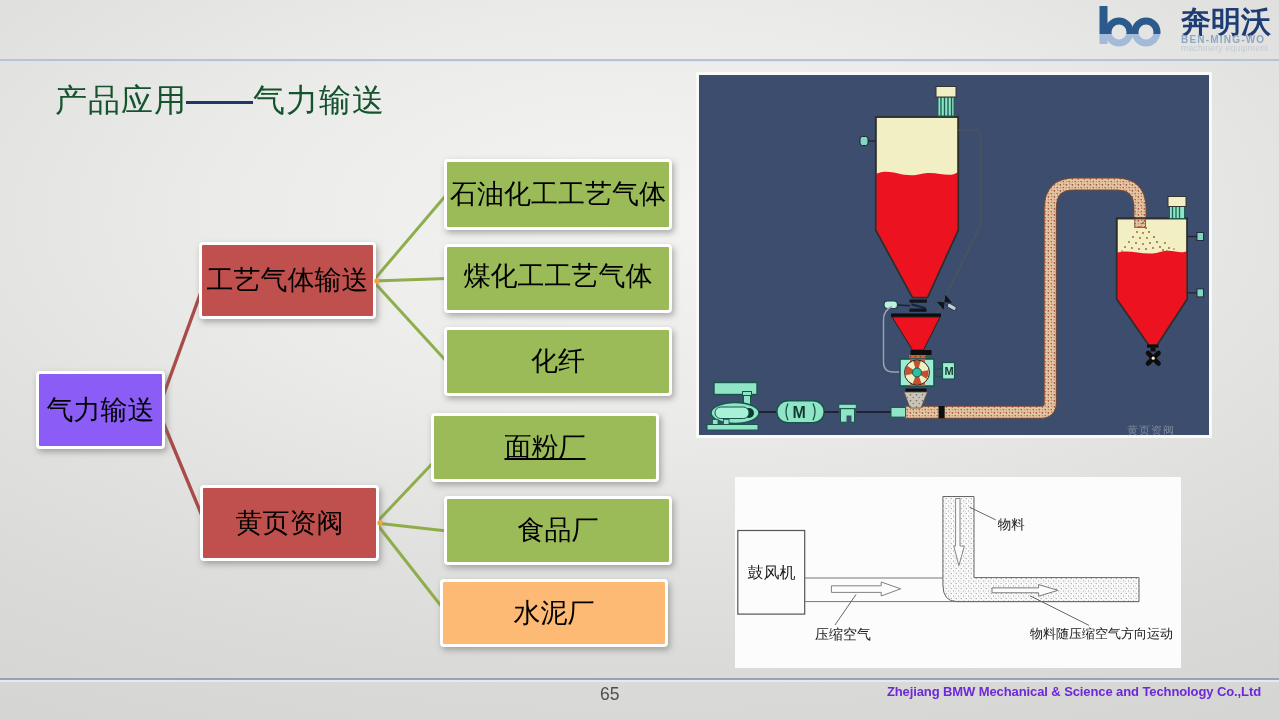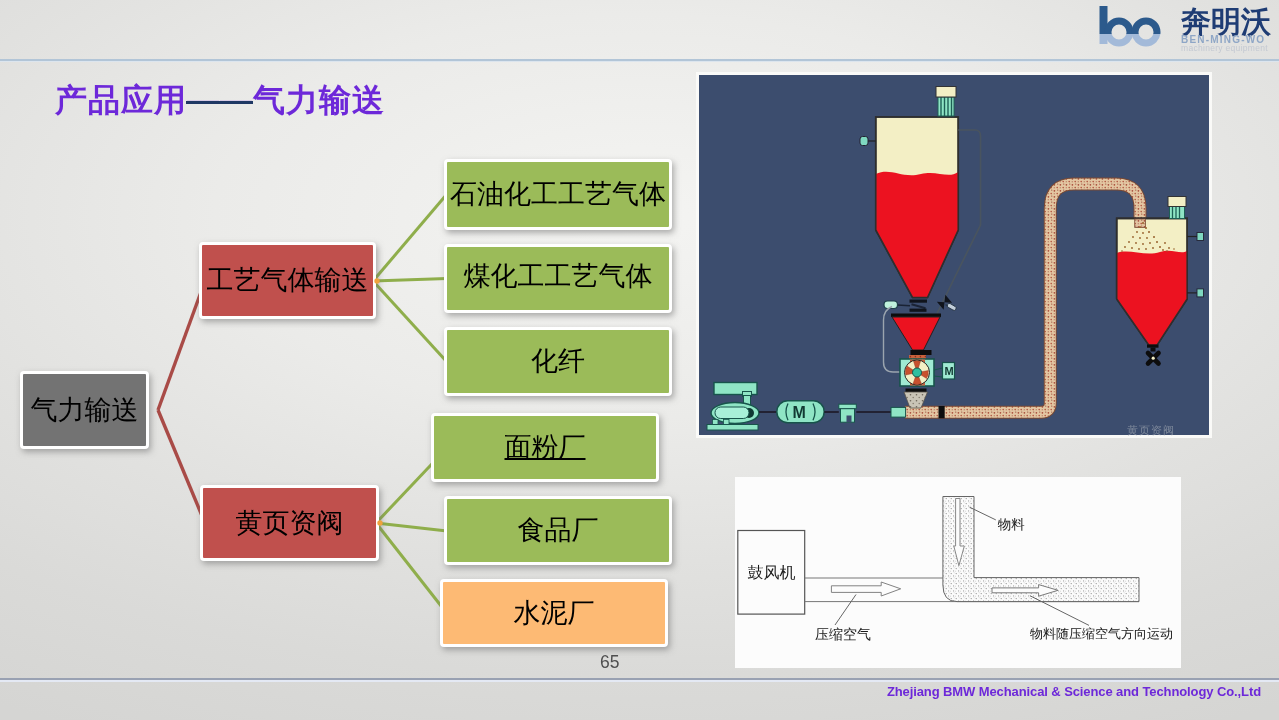--- a/index.html
+++ b/index.html
@@ -1,34 +1,34 @@
 <!DOCTYPE html>
 <html><head>
 <meta charset="utf-8">
 <style>
 html,body{margin:0;padding:0;}
 body{width:1279px;height:720px;overflow:hidden;position:relative;
  font-family:"Liberation Sans",sans-serif;
  background:radial-gradient(ellipse 95% 80% at 50% 30%, #F4F4F2 0%, #EBEBE9 35%, #E1E1DF 60%, #DADAD8 80%, #D5D5D3 100%);}
 .abs{position:absolute;}
 .topline{left:0;top:59px;width:1279px;height:2px;background:#B2C5D7;border-bottom:1px solid #DCE5EE;}
-.title{left:55px;top:79px;font-size:32px;font-weight:bold;color:#6d28d9;letter-spacing:1px;}
+.title{left:55px;top:79px;font-size:32px;font-weight:normal;color:#14532d;letter-spacing:1px;}
 .box{position:absolute;border:3px solid #fff;border-radius:4px;display:flex;align-items:center;justify-content:center;
  box-shadow:2px 3px 6px rgba(110,110,110,.55);color:#000;font-size:27px;line-height:1;}
-.bblue{left:20px;top:371px;width:123px;height:72px;background:#737373;}
+.bblue{left:36px;top:371px;width:123px;height:72px;background:#8b5cf6;}
 .bred1{left:199px;top:242px;width:171px;height:71px;background:#C0504D;text-align:right;}
 .bred2{left:200px;top:485px;width:173px;height:70px;background:#C0504D;}
 .bg1{left:444px;top:159px;width:222px;height:65px;background:#9BBB59;}
 .bg2{left:444px;top:244px;width:222px;height:63px;background:#9BBB59;font-family:Liberation Mono, monospace;}
 .bg3{left:444px;top:327px;width:222px;height:63px;background:#9BBB59;}
 .bg4{left:431px;top:413px;width:222px;height:63px;background:#9BBB59;text-decoration:underline;}
 .bg5{left:444px;top:496px;width:222px;height:63px;background:#9BBB59;}
 .bg6{left:440px;top:579px;width:222px;height:62px;background:#fdba74;}
 .footline{left:0;top:678px;width:1279px;height:2px;background:#99A1B2;border-bottom:2px solid #E4E9F4;}
-.pagenum{left:600px;top:652px;font-size:17.5px;color:#4F4F4F;}
+.pagenum{left:600px;top:684px;font-size:17.5px;color:#4F4F4F;}
 .company{right:18px;top:684px;font-size:13px;font-weight:bold;color:#6d28d9;letter-spacing:-0.1px;}
 </style>
 </head>
 <body>
 <div class="abs topline"></div>
 <div class="abs title">产品应用——气力输送</div>
 <div class="abs" style="left:186px;top:101px;width:67px;height:3px;background:#1F3864;"></div>
 
 <svg class="abs" style="left:1093px;top:0px;" width="182" height="54" viewBox="0 0 182 54">
 <defs>

